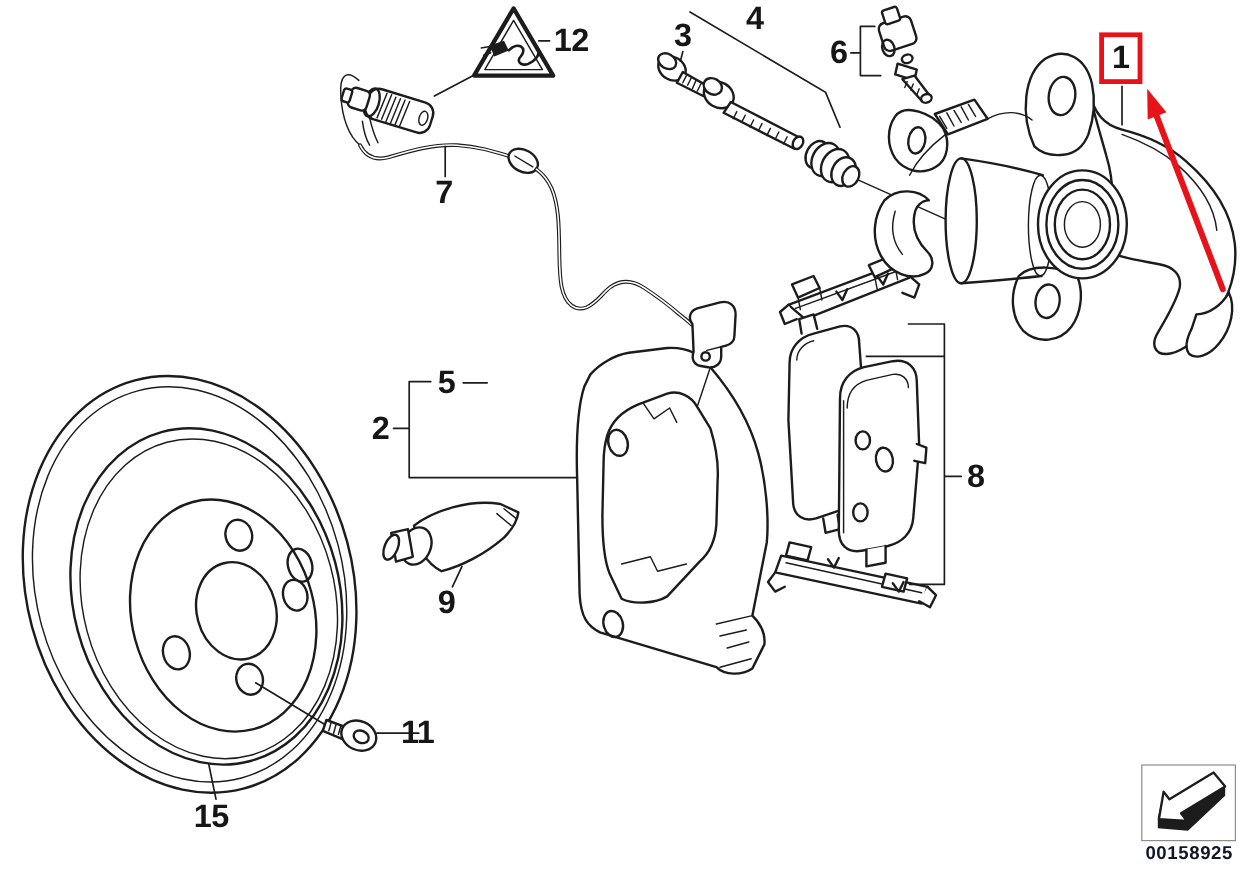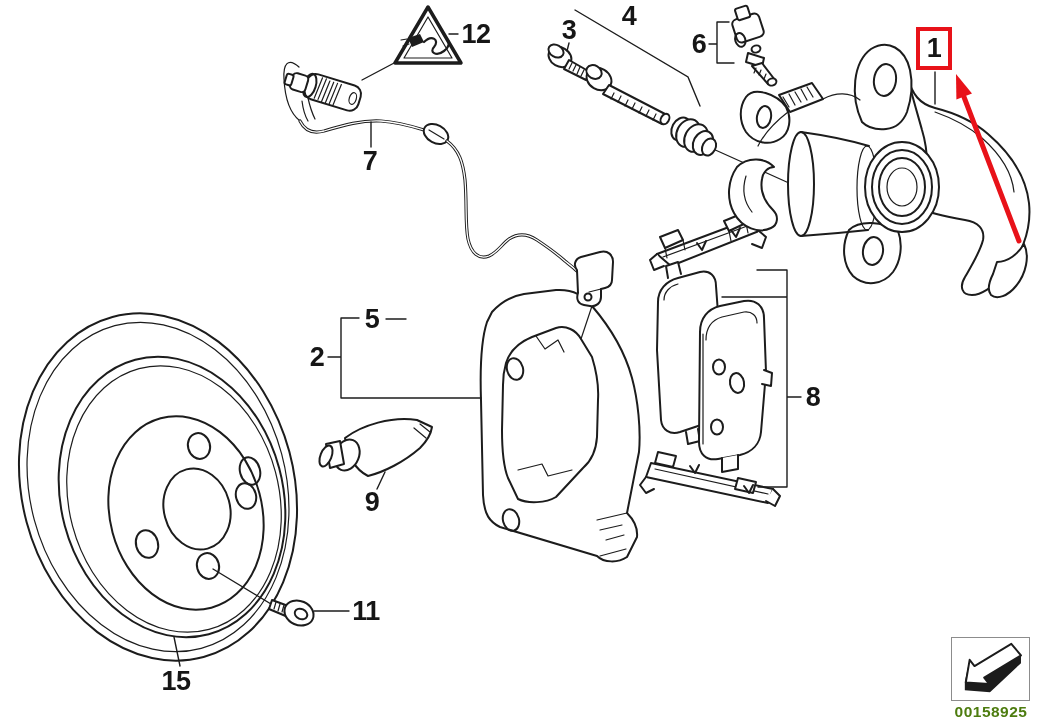--- a/index.html
+++ b/index.html
@@ -15,21 +15,21 @@
   .wcore{stroke:#fff;fill:none;stroke-width:1.3;stroke-linecap:round;}
   .redln{stroke:var(--highlight-red,#e81219);fill:none;stroke-width:5;stroke-linecap:round;}
   .redfl{fill:var(--highlight-red,#e81219);stroke:none;}
   
   .co{position:absolute;transform:translate(-50%,-50%);font-weight:bold;font-size:27px;
       color:#161616;letter-spacing:-0.5px;line-height:1;cursor:pointer;user-select:none;}
   .red-box{position:absolute;left:916px;top:27px;width:36px;height:43px;box-sizing:border-box;
       border:4px solid var(--highlight-red,#e81219);display:flex;align-items:center;justify-content:center;}
   .red-box .co{position:static;transform:none;}
   .doc-number{position:absolute;left:948px;top:703px;width:86px;text-align:center;
-      font-size:15.5px;font-weight:600;color:#4d7c0f;letter-spacing:0.5px;}
+      font-size:15.5px;font-weight:600;color:#0f172a;letter-spacing:0.5px;}
   .icon-box{position:absolute;left:951px;top:637px;width:79px;height:64px;box-sizing:border-box;
       border:1.5px solid var(--icon-box-border,#8c8c8c);background:#fff;}
 </style>
 </head>
 <body>
 
 <div class="stage">
 
   <svg width="1041" height="725" viewBox="0 0 1041 725">
 
@@ -246,21 +246,21 @@
   </div>
   <div class="co" style="left:317px;top:357px">2</div>
   <div class="co" style="left:569px;top:30px">3</div>
   <div class="co" style="left:629px;top:16px">4</div>
   <div class="co" style="left:372px;top:319px">5</div>
   <div class="co" style="left:699px;top:44px">6</div>
   <div class="co" style="left:370px;top:161px">7</div>
   <div class="co" style="left:813px;top:397px">8</div>
   <div class="co" style="left:372px;top:502px">9</div>
   <div class="co" style="left:176px;top:681px">15</div>
-  <div class="co" style="left:366px;top:611px">11</div>
+  <div class="co" style="left:348px;top:611px">11</div>
   <div class="co" style="left:476px;top:34px">12</div>
 
   <div class="icon-box">
     <svg width="76" height="61" viewBox="0 0 78 63">
       <path d="M61,6 L71,18 L71,26 L39,56 L13,54 L13,45 L18,22 L23,29 Z" fill="#1c1c1c"></path>
       <polygon points="61,6 71,18 33,41 38,47.5 14,46 18,22.5 23,29" fill="#fff" stroke="#1c1c1c" stroke-width="2" stroke-linejoin="round"></polygon>
     </svg>
   </div>
   <div class="doc-number">00158925</div>
 

